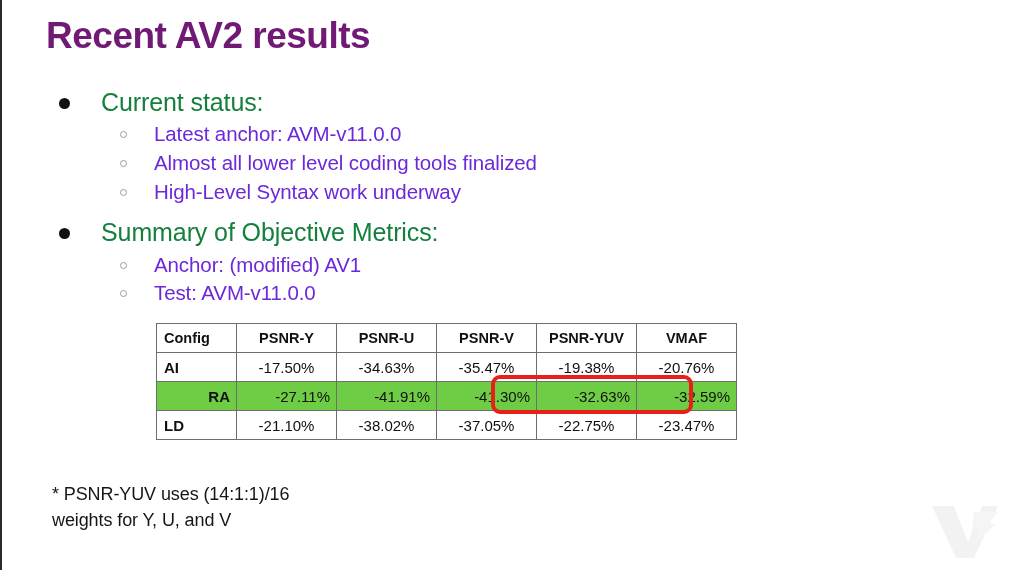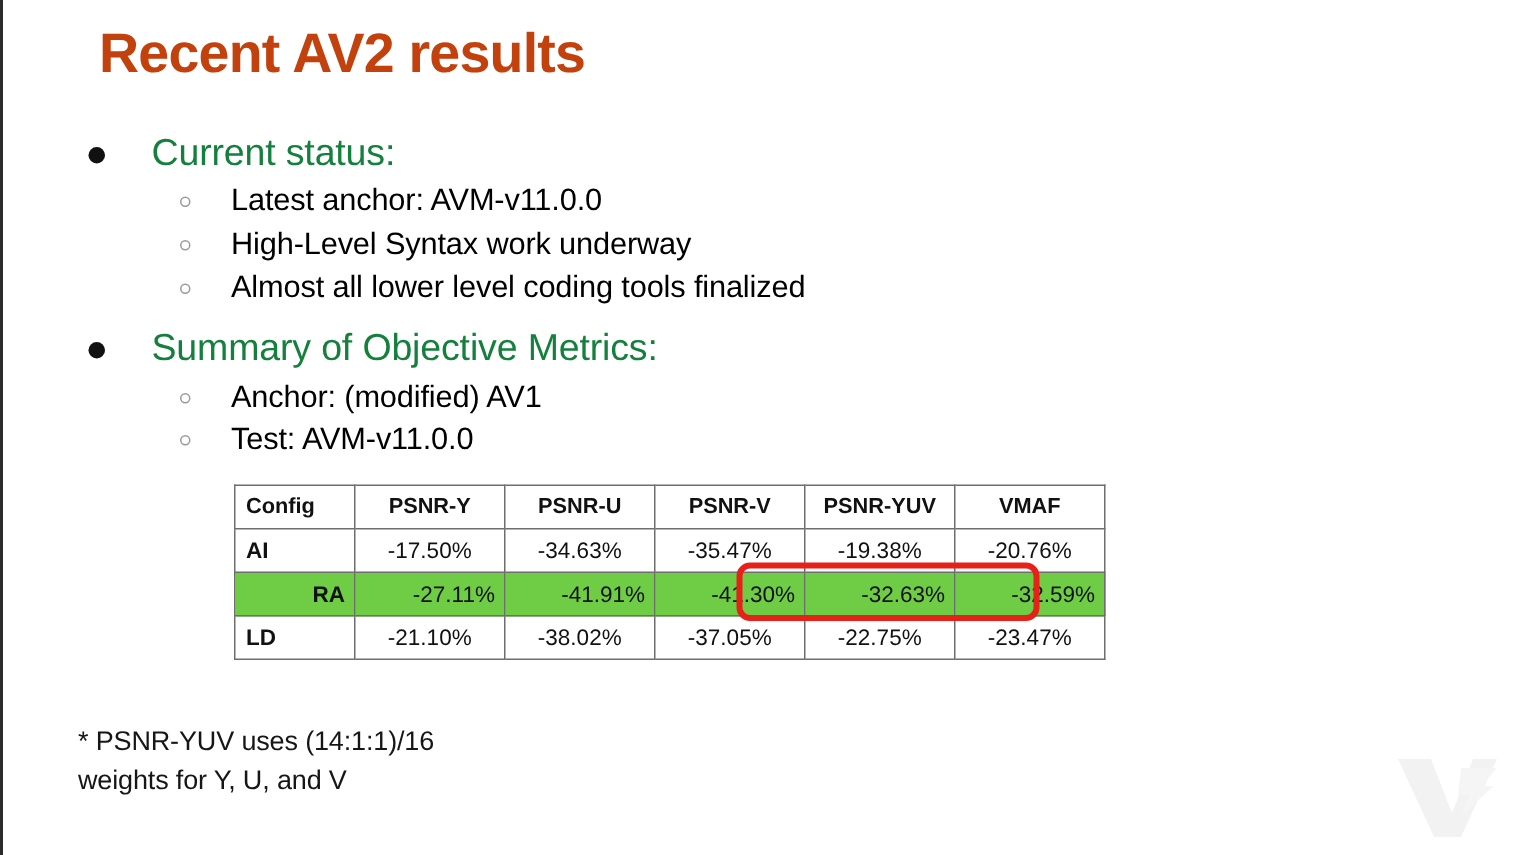--- a/index.html
+++ b/index.html
@@ -18,25 +18,25 @@
     height: 570px;
     background: #ffffff;
     overflow: hidden;
     box-sizing: border-box;
     border-left: 2px solid #2b2b2b;
   }
 
   
   #title {
     position: absolute;
-    left: 64px;
+    left: 44px;
     top: 14px;
     font-size: 37px;
     font-weight: bold;
-    color: #c2410c;
+    color: #701a75;
     letter-spacing: -0.5px;
     line-height: 1.2;
     white-space: nowrap;
   }
 
   
   #body {
     position: absolute;
     left: 52px;
     top: 86px;
@@ -57,21 +57,21 @@
     top: 12px;
     width: 11px;
     height: 11px;
     border-radius: 50%;
     background: #111111;
   }
   .l2 {
     position: relative;
     padding-left: 100px;
     font-size: 20.5px;
-    color: #000000;
+    color: #6d28d9;
     line-height: 1.4;
     letter-spacing: -0.1px;
   }
   .l2 .ring {
     position: absolute;
     left: 66px;
     top: 11px;
     width: 7px;
     height: 7px;
     border-radius: 50%;
@@ -173,25 +173,25 @@
     <div class="l1">
       <span class="dot"></span>
       <span>Current status:</span>
     </div>
     <div class="l2">
       <span class="ring"></span>
       <span>Latest anchor: AVM-v11.0.0</span>
     </div>
     <div class="l2">
       <span class="ring"></span>
+      <span>Almost all lower level coding tools finalized</span>
+    </div>
+    <div class="l2">
+      <span class="ring"></span>
       <span>High-Level Syntax work underway</span>
-    </div>
-    <div class="l2">
-      <span class="ring"></span>
-      <span>Almost all lower level coding tools finalized</span>
     </div>
 
     <div class="group-gap"></div>
 
     <div class="l1">
       <span class="dot"></span>
       <span>Summary of Objective Metrics:</span>
     </div>
     <div class="l2">
       <span class="ring"></span>

